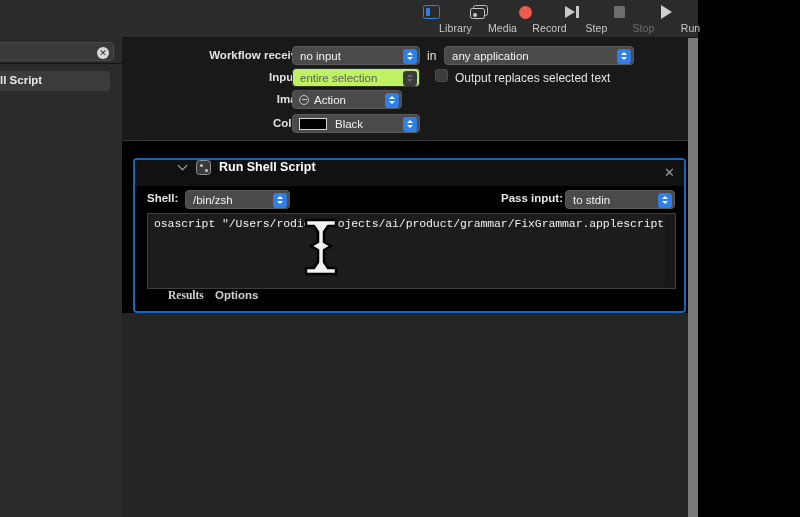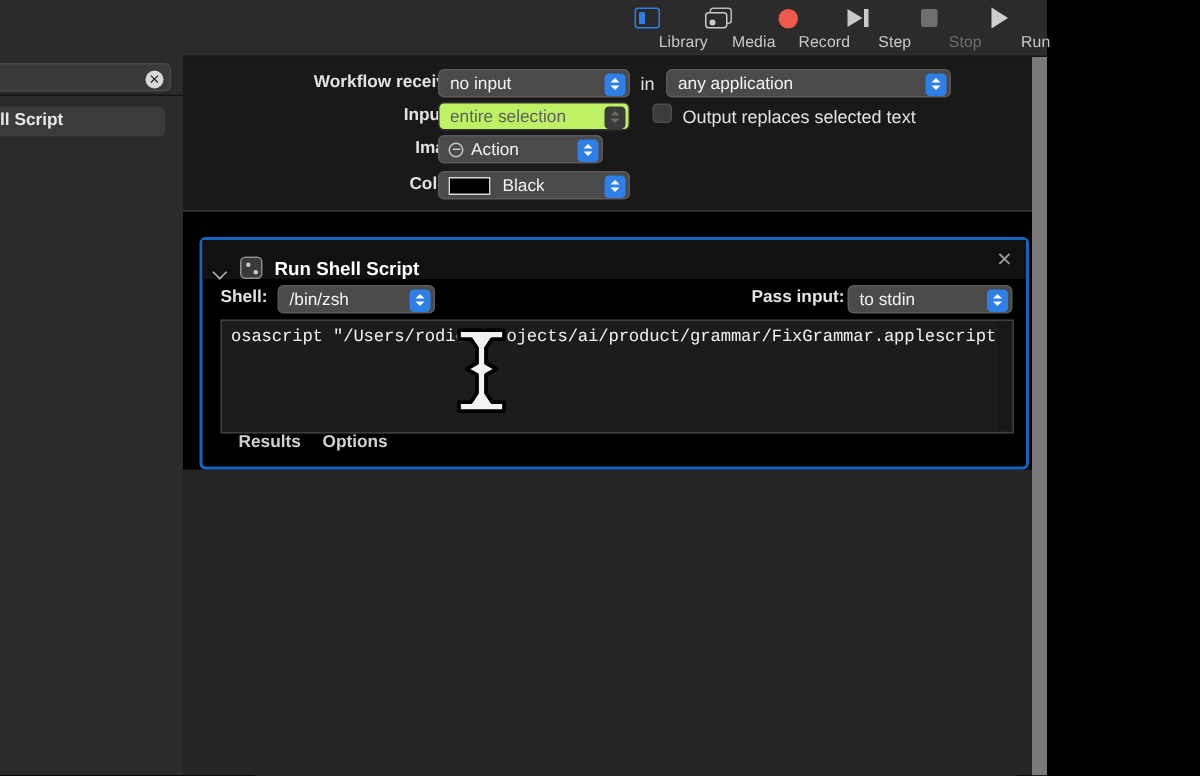--- a/index.html
+++ b/index.html
@@ -155,21 +155,21 @@
     background: #3c3c3c; border: 1px solid #4d4d4d; border-radius: 3px;
   }
 
   
   .action-panel {
     position: absolute; left: 133px; top: 158px; width: 553px; height: 155px;
     background: #000; border: 2px solid #1565c0; border-radius: 4px;
   }
   .ap-header {
     position: absolute; left: 0; top: 0; width: 100%; height: 26px;
-    background: #111; display: flex; align-items: flex-end;
+    background: #111; display: flex; align-items: flex-start; padding-left: 36px;
   }
   .disclosure {
     margin-left: 7px; width: 10px; height: 10px; position: relative;
   }
   .disclosure::after {
     content: ""; position: absolute; left: 1px; top: 2px;
     width: 6px; height: 6px;
     border-left: 1.6px solid #b5b5b5; border-bottom: 1.6px solid #b5b5b5;
     transform: rotate(-45deg);
   }
@@ -388,21 +388,21 @@
           </div>
       </div>
     </div>
 
     <div class="script-area">
       <div class="script-text"><span>osascript "/Users/rodion/projects/ai/product/grammar/FixGrammar.applescript"</span><span class="caret"></span></div>
       <div class="script-scroll"></div>
     </div>
 
     <div class="ap-tabs">
-      <div class="ap-tab" style="left:24px;">Results</div>
+      <div class="ap-tab" style="left:33px;font-family:Liberation Serif, serif;">Results</div>
       <div class="ap-tab" style="left:80px;">Options</div>
     </div>
 
   </div>
 
   <div class="v-scroll"></div>
 
   <div class="cursor">
     <svg width="46" height="66" viewBox="0 0 46 66">
       <g stroke="#000" stroke-width="2.5" fill="#f2f2f2" stroke-linejoin="round">

